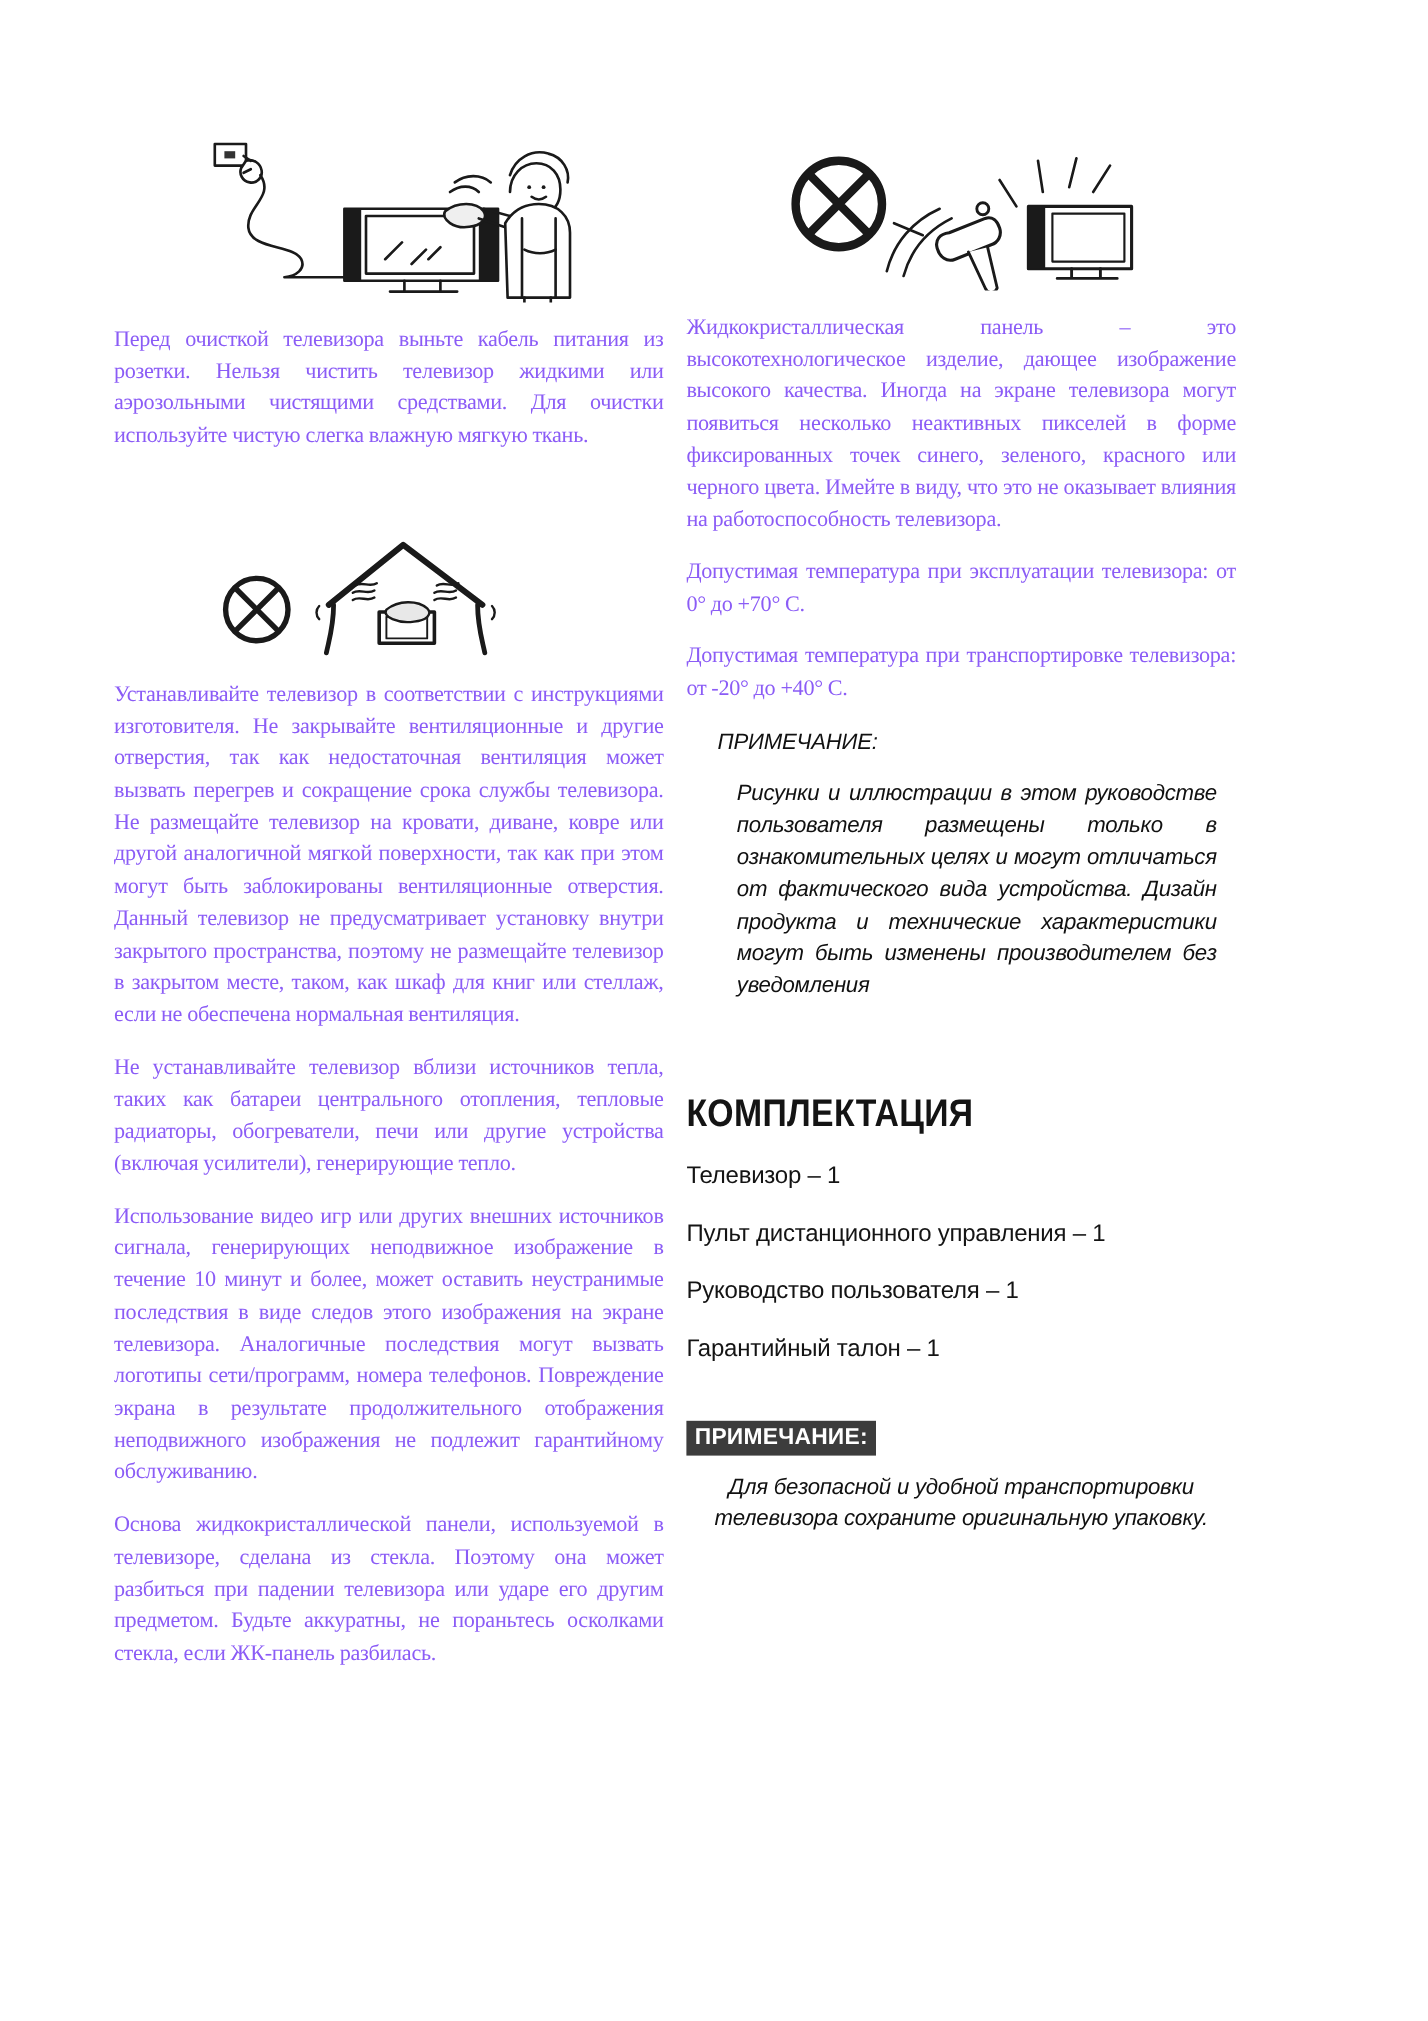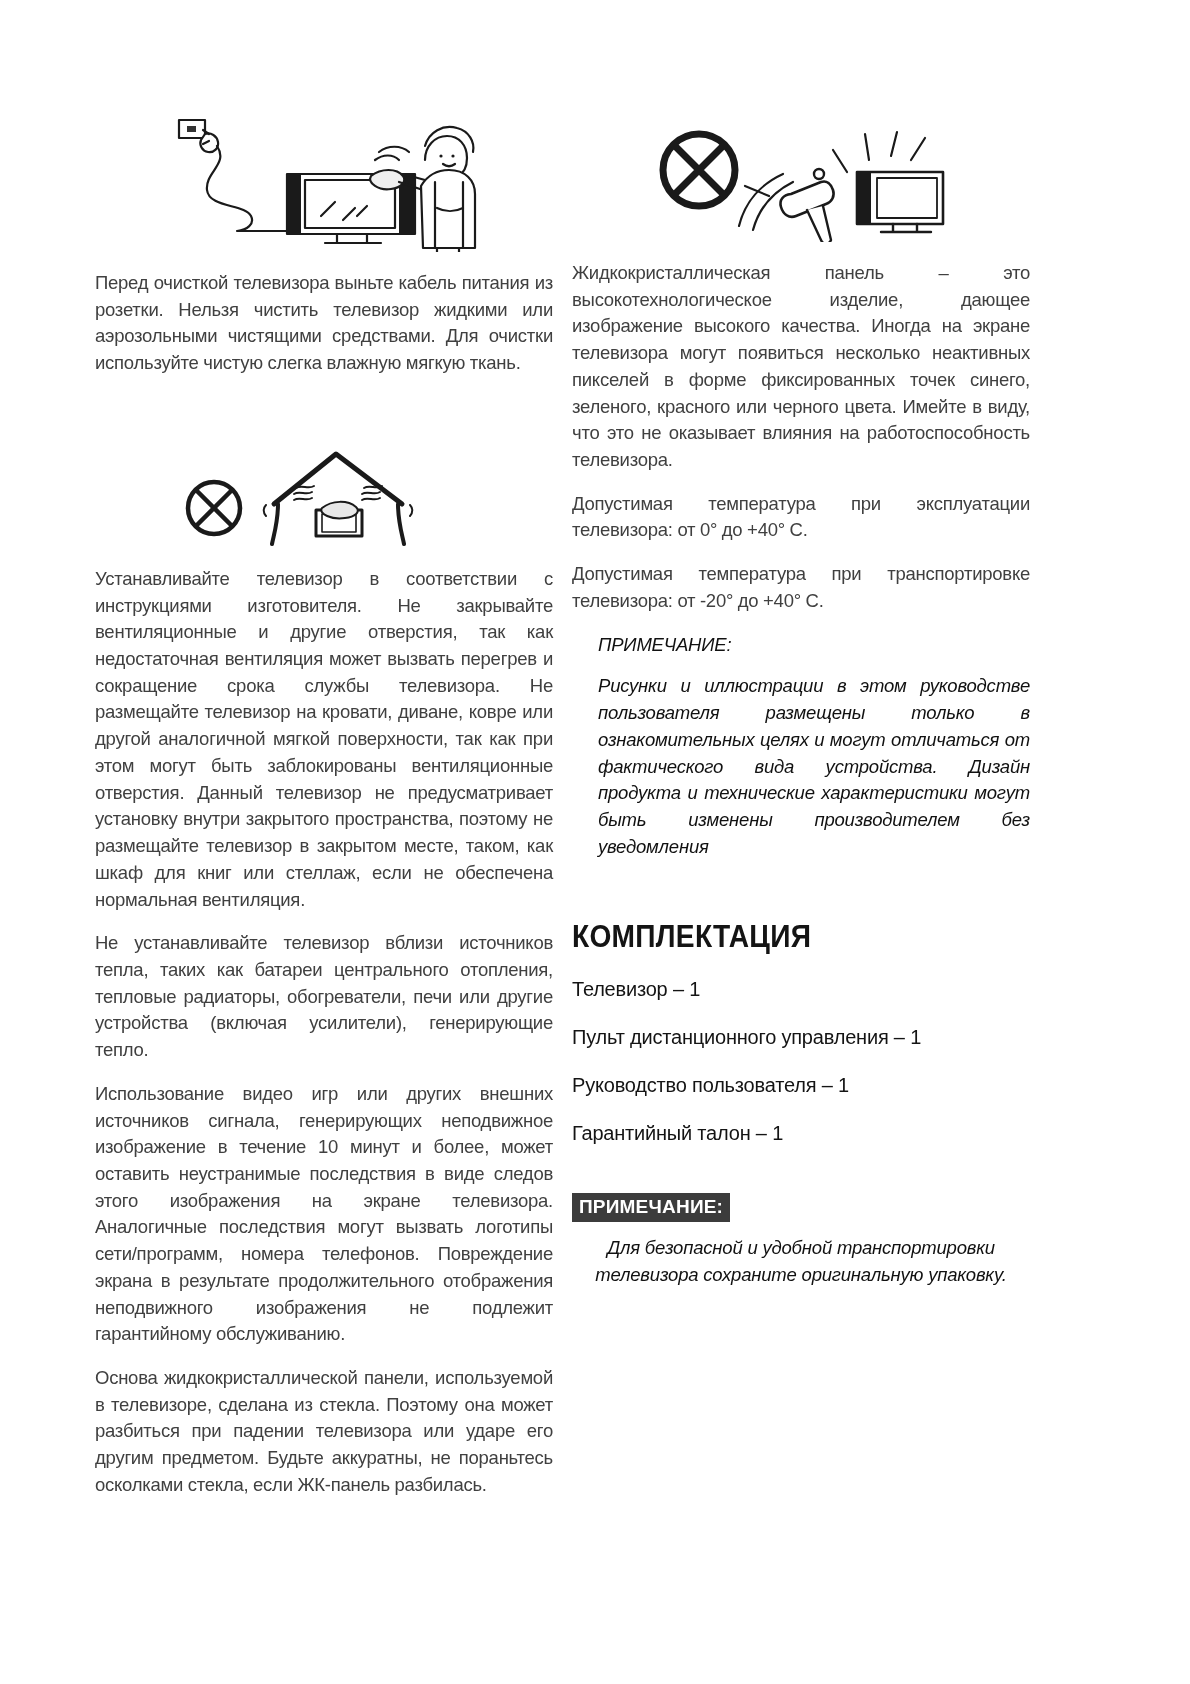--- a/index.html
+++ b/index.html
@@ -56,22 +56,22 @@
   .col-left  { left: 95px; }
   .col-right { left: 572px; }
 
   p.body {
     margin: 0 0 17px 0;
     font-size: 18.5px;
     line-height: 1.445;
     text-align: justify;
     text-justify: inter-word;
     hyphens: manual;
-    font-family: Liberation Sans, sans-serif;
-    color: #404040;
+    font-family: Liberation Serif, serif;
+    color: #8b5cf6;
     letter-spacing: -0.25px;
     word-spacing: -0.2px;
   }
   p.body:last-child { margin-bottom: 0; }
 
   
   .fig {
     width: 100%;
     display: block;
     margin: 0 auto 18px auto;
@@ -87,21 +87,21 @@
     font-size: 18.5px;
     line-height: 1.45;
     margin: 0 0 15px 0;
     letter-spacing: -0.2px;
   }
   .note-text {
     font-style: italic;
     font-size: 18.5px;
     line-height: 1.445;
     text-align: justify;
-    margin: 0;
+    margin: 16px;
     letter-spacing: -0.2px;
   }
 
   
   .section-heading {
     font-size: 32px;
     font-weight: bold;
     font-family: "Liberation Sans Narrow", "Liberation Sans", sans-serif;
     transform: scaleX(0.88);
     transform-origin: left center;
@@ -256,21 +256,21 @@
           <rect x="216" y="60" width="86" height="52" fill="#fff" stroke-width="2.6"></rect>
           <rect x="216" y="60" width="14" height="52" fill="#1a1a1a" stroke="none"></rect>
           <rect x="236" y="66" width="60" height="40" fill="#fff" stroke-width="1.8"></rect>
 
           <path d="M252 112 l0 8 M276 112 l0 8 M240 120 l50 0" stroke-width="2.4"></path>
         </g>
       </svg>
     </div>
 
     <p class="body">Жидкокристаллическая панель – это высокотехнологическое изделие, дающее изображение высокого качества. Иногда на экране телевизора могут появиться несколько неактивных пикселей в форме фиксированных точек синего, зеленого, красного или черного цвета. Имейте в виду, что это не оказывает влияния на работоспособность телевизора.</p>
-    <p class="body">Допустимая температура при эксплуатации телевизора: от 0° до +40° С.</p>
+    <p class="body">Допустимая температура при эксплуатации телевизора: от 0° до +70° С.</p>
     <p class="body">Допустимая температура при транспортировке телевизора: от -20° до +40° С.</p>
 
     <div class="note-block">
       <div class="note-label">ПРИМЕЧАНИЕ:</div>
       <div class="note-text">Рисунки и иллюстрации в этом руководстве пользователя размещены только в ознакомительных целях и могут отличаться от фактического вида устройства. Дизайн продукта и технические характеристики могут быть изменены производителем без уведомления</div>
     </div>
 
     <div class="spacer-xl"></div>
 
     <div class="section-heading">КОМПЛЕКТАЦИЯ</div>

